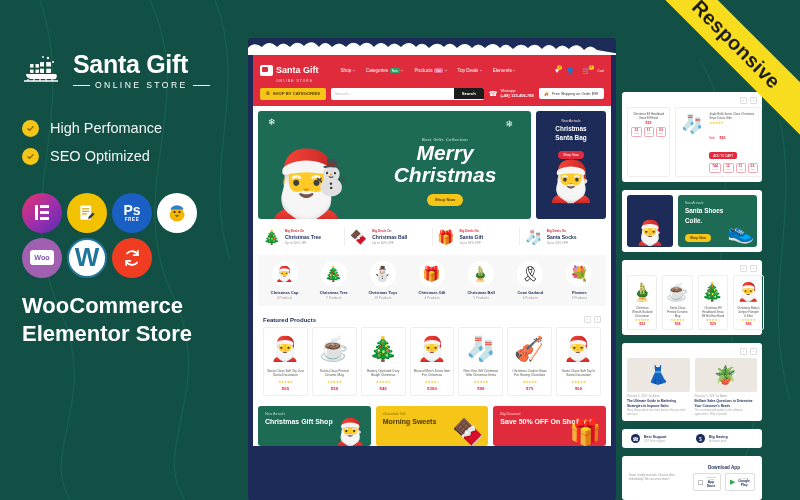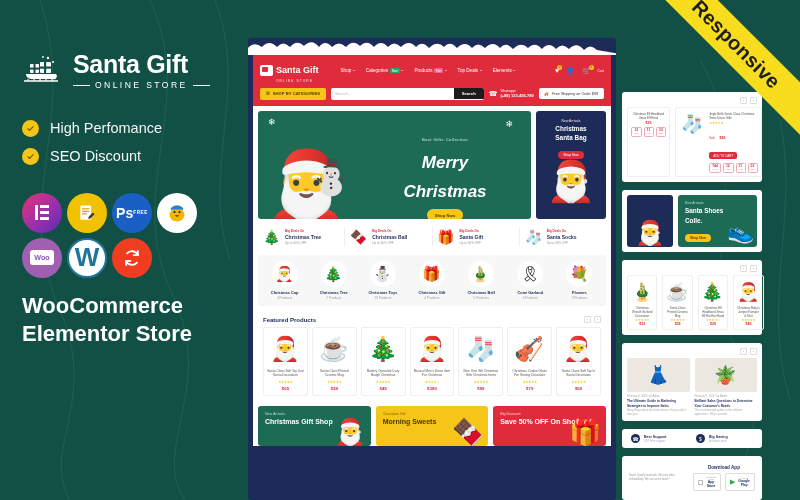--- a/index.html
+++ b/index.html
@@ -42,21 +42,21 @@
     width:40px; height:40px; border-radius:50%; flex:none;
     display:flex; align-items:center; justify-content:center;
     font-weight:700; color:#fff; position:relative; overflow:hidden;
   }
   .b-elementor { background:linear-gradient(135deg,#e8336d 0%,#9b2fae 55%,#5b2bb0 100%); }
   .b-elementor .bars { display:flex; gap:2.5px; align-items:center; }
   .b-elementor .bar { width:3px; height:15px; background:#fff; }
   .b-elementor .stack { display:flex; flex-direction:column; gap:2.5px; }
   .b-elementor .stack i { display:block; width:9px; height:3.3px; background:#fff; }
   .b-notes { background:#f2c200; }
-  .b-ps { background:#1a5fc4; flex-direction:row; line-height:1; }
+  .b-ps { background:#1a5fc4; flex-direction:column; line-height:1; }
   .b-ps .ps { font-size:14px; font-weight:700; }
   .b-ps .free { font-size:4.6px; letter-spacing:.6px; margin-top:1.5px; }
   .b-mc { background:#fff; }
   .b-woo { background:#a05fb0; }
   .b-woo .pill { background:#fff; color:#7f54b3; font-size:7.2px; font-weight:700;
      padding:3px 4px; border-radius:3px; position:relative; }
   .b-woo .pill:after{content:"";position:absolute;left:4px;bottom:-3px;border:3px solid transparent;border-top-color:#fff;}
   .b-wp { background:#fff; color:#21759b; font-size:26px; font-weight:700;
           border:2px solid #21759b; }
   .b-rev { background:#f03c20; }
@@ -117,21 +117,21 @@
      padding:3.5px 6px; display:flex; align-items:center; gap:3px; white-space:nowrap; }
 
   
   .hero-row { display:flex; gap:5px; padding:5px 5px 0; background:#fff; }
   .hero {
     flex:1; height:108px; border-radius:3px; position:relative; overflow:hidden;
     background:#1d6b55;
   }
   .hero .copy { position:absolute; right:20px; top:26px; text-align:center; width:132px; }
   .hero .eyebrow { color:#d9e7df; font-size:4.2px; letter-spacing:.4px; }
-  .hero .big { color:#fff; font-size:17px; font-style:italic; font-weight:700; line-height:1.05; margin-top:12px; }
+  .hero .big { color:#fff; font-size:21px; font-style:italic; font-weight:700; line-height:1.05; margin-top:0; }
   .hero .btn { display:inline-block; margin-top:8px; background:#f5c518; color:#5a3c00;
      font-size:4.2px; font-weight:700; padding:3.5px 8px; border-radius:8px; }
   .hero-side {
     width:70px; height:108px; border-radius:3px; background:#1c2b57;
     position:relative; overflow:hidden; text-align:center; padding-top:8px;
   }
   .hero-side .eyebrow { color:#ffd9dd; font-size:3.4px; }
   .hero-side .t { color:#fff; font-size:6.4px; font-weight:700; line-height:1.2; margin-top:2px; }
   .hero-side .btn { display:inline-block; margin-top:4px; background:#e02b3c; color:#fff;
      font-size:3.4px; padding:2px 5px; border-radius:6px; }
@@ -284,21 +284,21 @@
           </svg>
       </span>
       <span class="feature-label">High Perfomance</span>
     </div>
     <div class="feature">
       <span class="tick">
         <svg viewBox="0 0 12 12">
             <path d="M2.5 6.3 L4.8 8.6 L9.5 3.6" stroke="#7a5c00" stroke-width="1.6" fill="none" stroke-linecap="round" stroke-linejoin="round"></path>
           </svg>
       </span>
-      <span class="feature-label">SEO Discount</span>
+      <span class="feature-label">SEO Optimized</span>
     </div>
   </div>
 
   <div class="badges">
     <div class="badge-row">
       <div class="badge b-elementor">
         <span class="bars">
             <i class="bar"></i>
             <span class="stack">
               <i></i>

